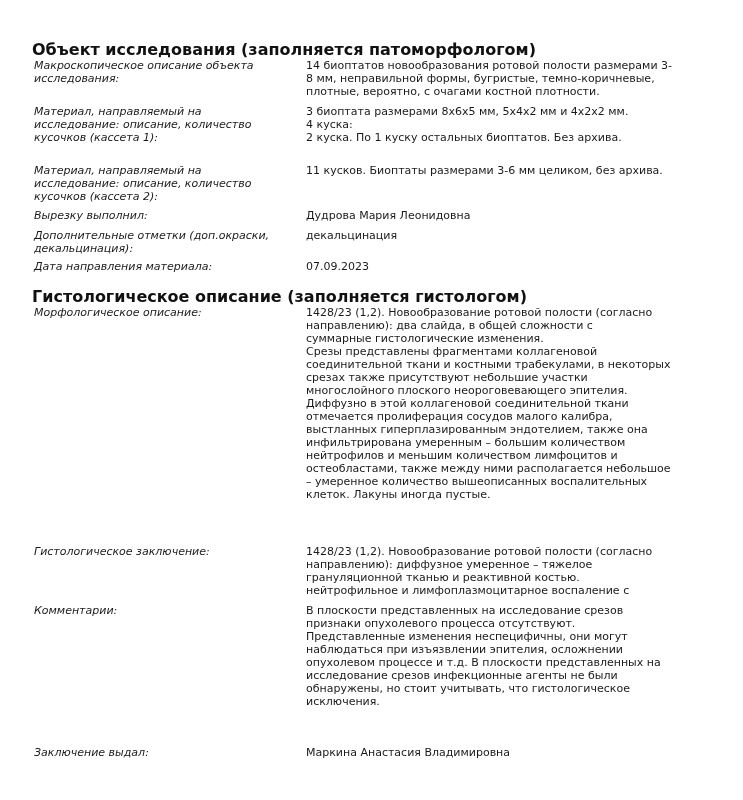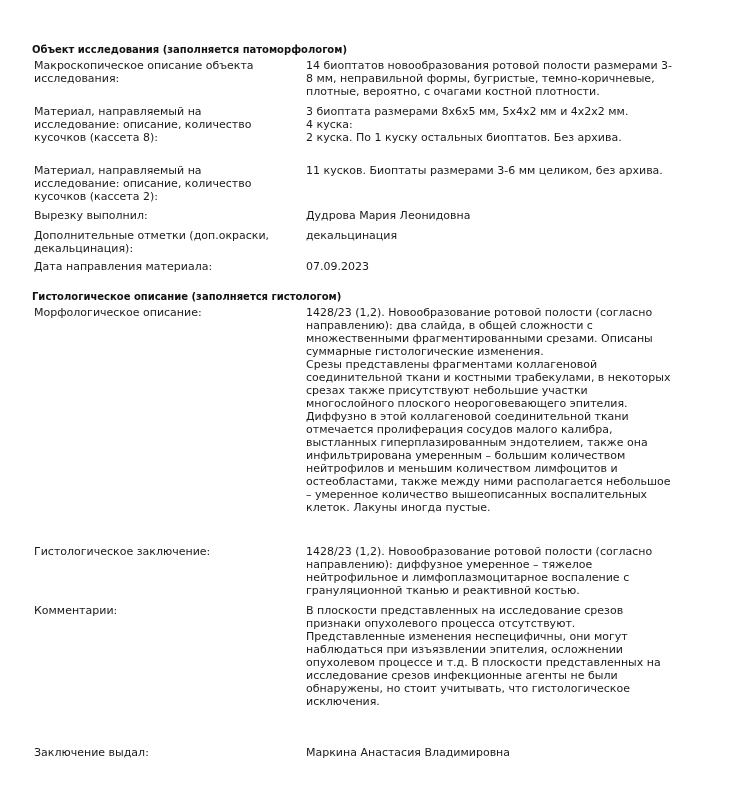--- a/index.html
+++ b/index.html
@@ -21,35 +21,36 @@
       position: absolute;
       left: 0;
       top: 0;
       width: 743px;
       height: 800px;
     }
     .section-title {
       position: absolute;
       left: 32px;
       font-weight: bold;
-      font-size: 10px;
+      font-size: 16px;
       line-height: 13px;
       color: #111111;
       white-space: nowrap;
     }
     .row {
       position: absolute;
       left: 34px;
       width: 690px;
     }
     .row .label {
       position: absolute;
       left: 0;
       top: 0;
       width: 262px;
+      font-style: italic;
     }
     .row .value {
       position: absolute;
       left: 272px;
       top: 0;
       width: 410px;
     }
     .line {
       display: block;
       white-space: nowrap;
@@ -71,21 +72,21 @@
       <span class="line">14 биоптатов новообразования ротовой полости размерами 3-</span>
       <span class="line">8 мм, неправильной формы, бугристые, темно-коричневые,</span>
       <span class="line">плотные, вероятно, с очагами костной плотности.</span>
     </div>
   </div>
 
   <div class="row" style="top:105px;">
     <div class="label">
       <span class="line">Материал, направляемый на</span>
       <span class="line">исследование: описание, количество</span>
-      <span class="line">кусочков (кассета 8):</span>
+      <span class="line">кусочков (кассета 1):</span>
     </div>
     <div class="value">
       <span class="line">3 биоптата размерами 8х6х5 мм, 5х4х2 мм и 4х2х2 мм.</span>
       <span class="line">4 куска:</span>
       <span class="line">2 куска. По 1 куску остальных биоптатов. Без архива.</span>
     </div>
   </div>
 
   <div class="row" style="top:164px;">
     <div class="label">
@@ -128,21 +129,20 @@
 
   <div class="section-title" style="top:290px;text-align:right;">Гистологическое описание (заполняется гистологом)</div>
 
   <div class="row" style="top:306px;">
     <div class="label">
       <span class="line">Морфологическое описание:</span>
     </div>
     <div class="value">
       <span class="line">1428/23 (1,2). Новообразование ротовой полости (согласно</span>
       <span class="line">направлению): два слайда, в общей сложности с</span>
-      <span class="line">множественными фрагментированными срезами. Описаны</span>
       <span class="line">суммарные гистологические изменения.</span>
       <span class="line">Срезы представлены фрагментами коллагеновой</span>
       <span class="line">соединительной ткани и костными трабекулами, в некоторых</span>
       <span class="line">срезах также присутствуют небольшие участки</span>
       <span class="line">многослойного плоского неороговевающего эпителия.</span>
       <span class="line">Диффузно в этой коллагеновой соединительной ткани</span>
       <span class="line">отмечается пролиферация сосудов малого калибра,</span>
       <span class="line">выстланных гиперплазированным эндотелием, также она</span>
       <span class="line">инфильтрирована умеренным – большим количеством</span>
       <span class="line">нейтрофилов и меньшим количеством лимфоцитов и</span>
@@ -152,22 +152,22 @@
     </div>
   </div>
 
   <div class="row" style="top:545px;">
     <div class="label">
       <span class="line">Гистологическое заключение:</span>
     </div>
     <div class="value">
       <span class="line">1428/23 (1,2). Новообразование ротовой полости (согласно</span>
       <span class="line">направлению): диффузное умеренное – тяжелое</span>
+      <span class="line">грануляционной тканью и реактивной костью.</span>
       <span class="line">нейтрофильное и лимфоплазмоцитарное воспаление с</span>
-      <span class="line">грануляционной тканью и реактивной костью.</span>
     </div>
   </div>
 
   <div class="row" style="top:604px;">
     <div class="label">
       <span class="line">Комментарии:</span>
     </div>
     <div class="value">
       <span class="line">В плоскости представленных на исследование срезов</span>
       <span class="line">признаки опухолевого процесса отсутствуют.</span>

